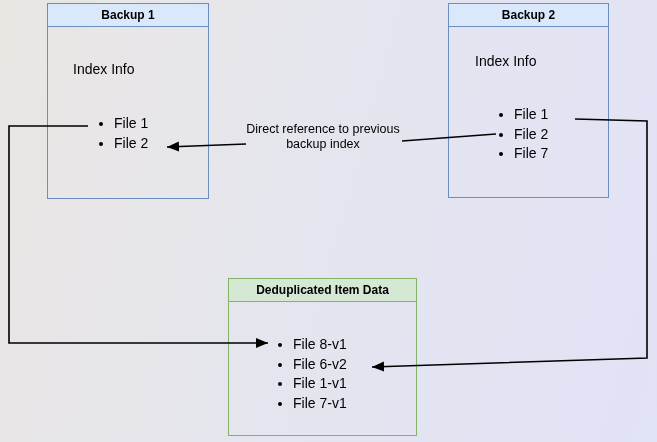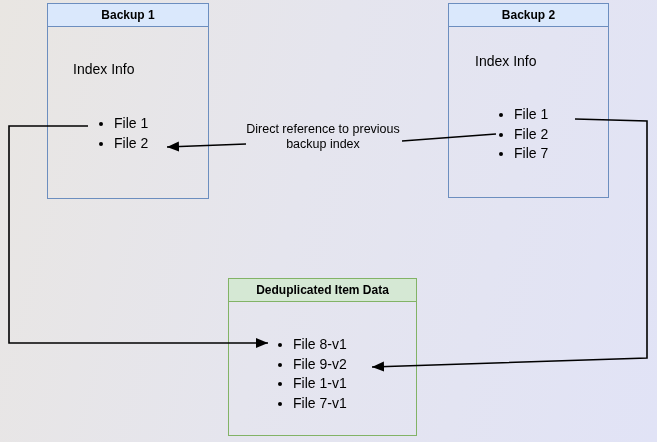--- a/index.html
+++ b/index.html
@@ -115,21 +115,21 @@
       <li>File 1</li>
       <li>File 2</li>
       <li>File 7</li>
     </ul>
   </div>
 
   <div class="node green dedup">
     <div class="node-header">Deduplicated Item Data</div>
     <ul class="items">
       <li>File 8-v1</li>
-      <li>File 9-v2</li>
+      <li>File 6-v2</li>
       <li>File 1-v1</li>
       <li>File 7-v1</li>
     </ul>
   </div>
 
   <div class="edge-label">Direct reference to previous backup index</div>
 
 </div>
 
 </body></html>

